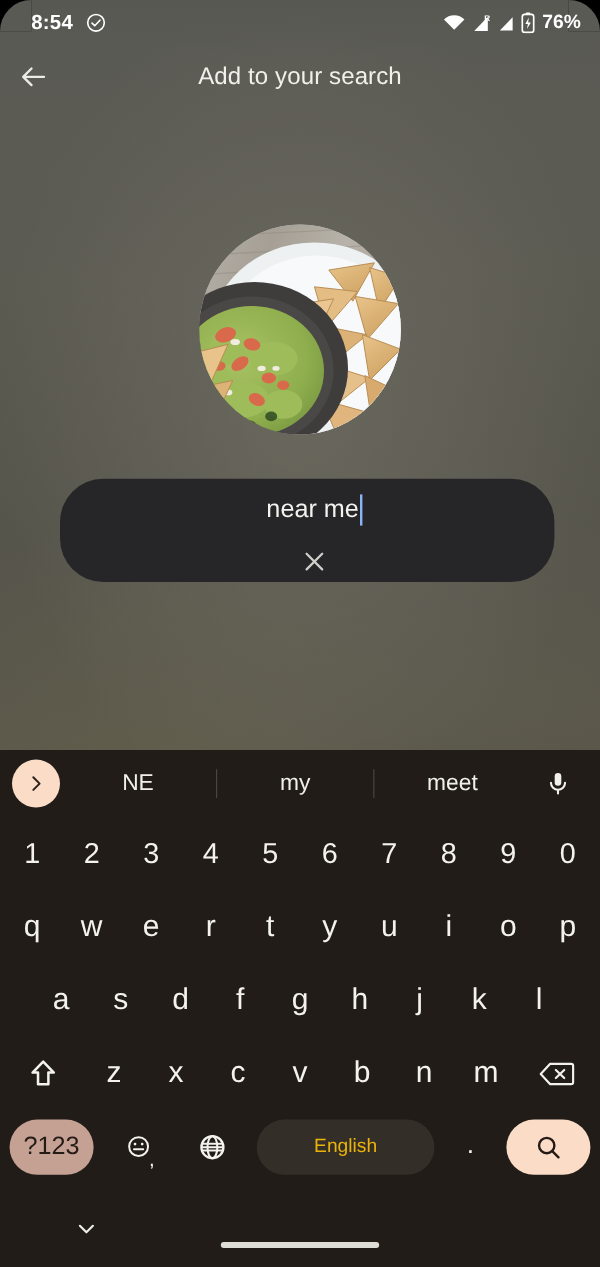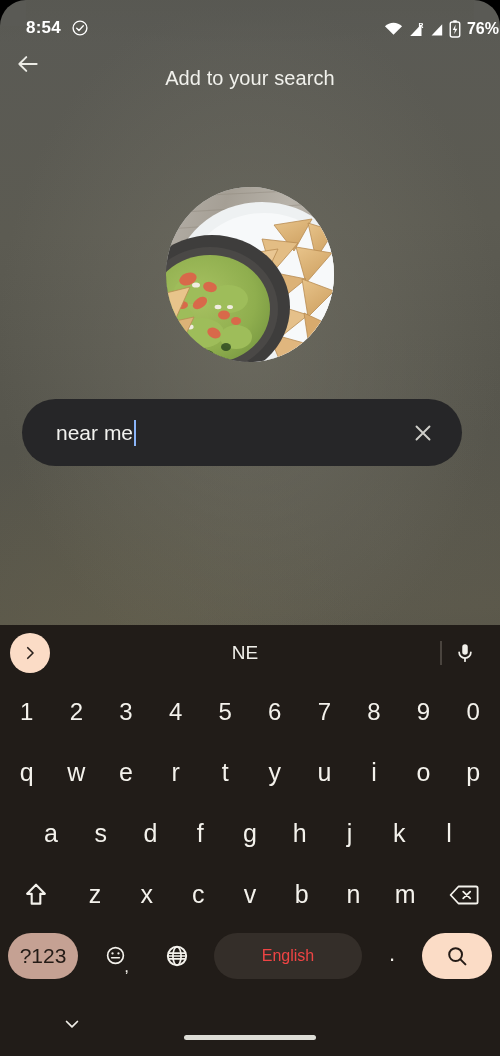--- a/index.html
+++ b/index.html
@@ -36,35 +36,35 @@
   .corner-tl::after, .corner-tr::after {
     content:""; position:absolute; width:26px; height:26px; background:#5a5a55;
   }
   .corner-tl::after { border-top-left-radius: 26px; }
   .corner-tr { right: 0; }
   .corner-tr::after { border-top-right-radius: 26px; }
 
   
   .statusbar {
     position: absolute; top: 0; left: 0; right: 0; height: 38px;
-    display: flex; align-items: flex-end; justify-content: space-between;
-    padding: 0 1px 0 26px;
+    display: flex; align-items: center; justify-content: space-between;
+    padding: 0 16px 0 26px;
     color: #fff;
     z-index: 20;
   }
   .status-left { display: flex; align-items: center; gap: 10px; }
   .status-time { font-size: 17px; font-weight: 700; letter-spacing: .2px; }
   .status-right { display: flex; align-items: center; gap: 4px; }
   .status-batt-text { font-size: 16px; font-weight: 700; margin-left: 2px; }
   .ico { display: block; }
 
   
   .appbar {
     position: absolute; top: 38px; left: 0; right: 0; height: 52px;
-    display: flex; align-items: flex-end;
+    display: flex; align-items: center;
     z-index: 20;
   }
   .back-btn {
     width: 56px; height: 52px;
     display: flex; align-items: center; justify-content: center;
     cursor: pointer;
   }
   .appbar-title {
     flex: 1; text-align: center;
     color: #f1f1ec; font-size: 20px; letter-spacing: .1px;
@@ -81,27 +81,28 @@
   .thumb {
     position: absolute; inset: 0;
     border-radius: 50%;
     overflow: hidden;
     background: #bfc2c4;
   }
   .thumb svg { display:block; width: 100%; height: 100%; }
 
   
   .searchbar {
-    position: absolute; left: 22px; right: 38px; top: 399px;
-    height: 67px;
+    position: absolute; left: 50px; right: 38px; top: 399px;
+    height: 86px;
     background: #262628;
     border-radius: 36px;
     display: flex; align-items: center;
     padding: 0 22px 0 34px;
     z-index: 15;
+    flex-direction: column;
   }
   .search-text {
     flex: 1;
     color: #f2f2ef;
     font-size: 21px;
     display: flex; align-items: center;
     white-space: pre;
   }
   .compose {
     text-underline-offset: 4px;
@@ -199,21 +200,21 @@
   }
   .key-comma {
     position: absolute; bottom: 4px; right: 11px;
     color: #f4f2ec; font-size: 17px; line-height: 1;
   }
   .spacebar {
     flex: 1; height: 46px;
     background: #342e29;
     border-radius: 23px;
     display: flex; align-items: center; justify-content: center;
-    color: #ef4444; font-size: 16px;
+    color: #eab308; font-size: 16px;
     cursor: pointer;
   }
   .key-period {
     flex: 0 0 36px; height: 46px;
     display: flex; align-items: flex-end; justify-content: center;
     padding-bottom: 12px;
     color: #f4f2ec; font-size: 22px;
     cursor: pointer;
   }
   .key-search {
@@ -406,21 +407,23 @@
       <div class="sugg-expand">
         <span>
           <svg class="ico" width="18" height="18" viewBox="0 0 24 24" fill="none">
             <path d="M9 5l7 7-7 7" stroke="#2a211c" stroke-width="2.2" stroke-linecap="round" stroke-linejoin="round"></path>
           </svg>
         </span>
       </div>
       <div class="sugg-items">
         <div class="sugg">NE</div>
         <div class="sugg-div"></div>
+        <div class="sugg">my</div>
         <div class="sugg-div"></div>
+        <div class="sugg">meet</div>
       </div>
       <div class="sugg-mic">
         <span>
           <svg class="ico" width="22" height="22" viewBox="0 0 24 24">
             <rect x="9" y="2.4" width="6" height="11.6" rx="3" fill="#f2f0ea"></rect>
             <path d="M5.6 11.2a6.4 6.4 0 0012.8 0" stroke="#f2f0ea" stroke-width="1.9" fill="none" stroke-linecap="round"></path>
             <path d="M12 17.8V21" stroke="#f2f0ea" stroke-width="1.9" stroke-linecap="round"></path>
           </svg>
         </span>
       </div>

